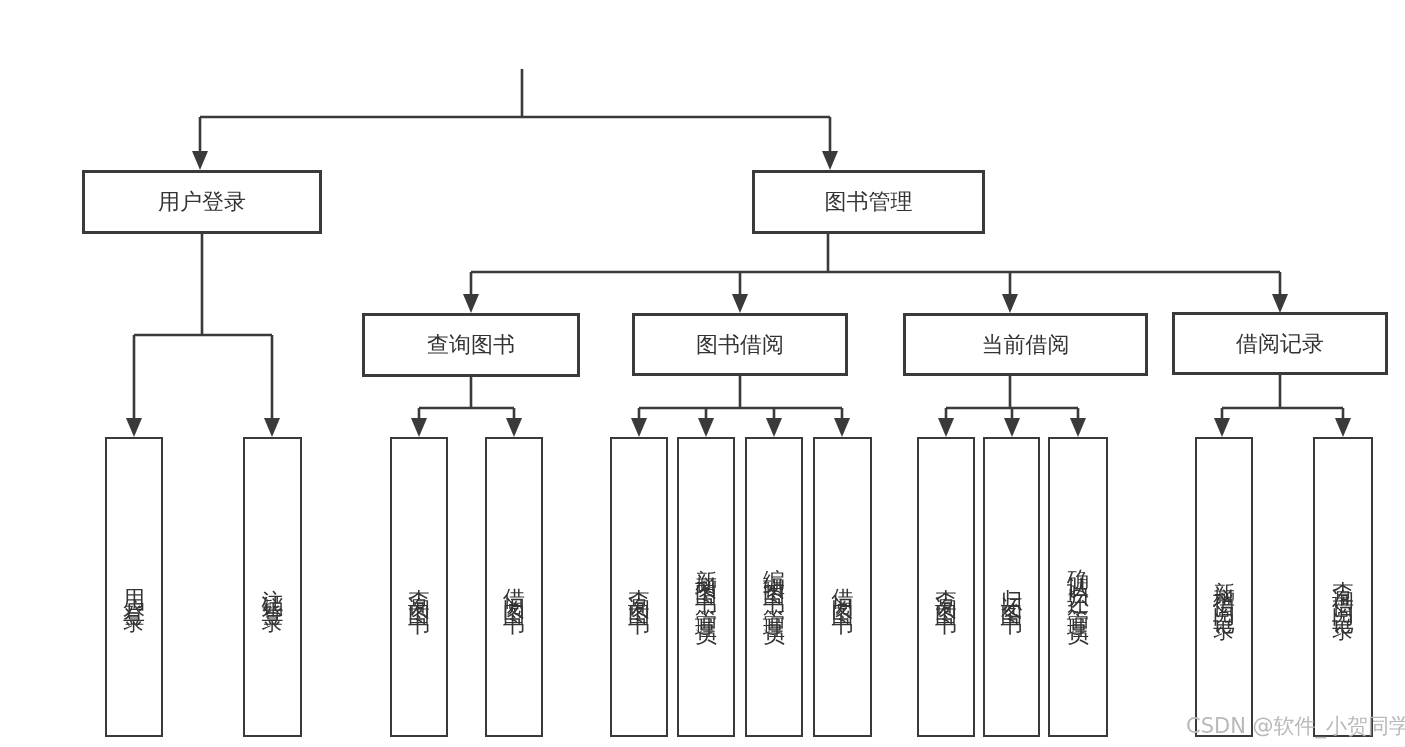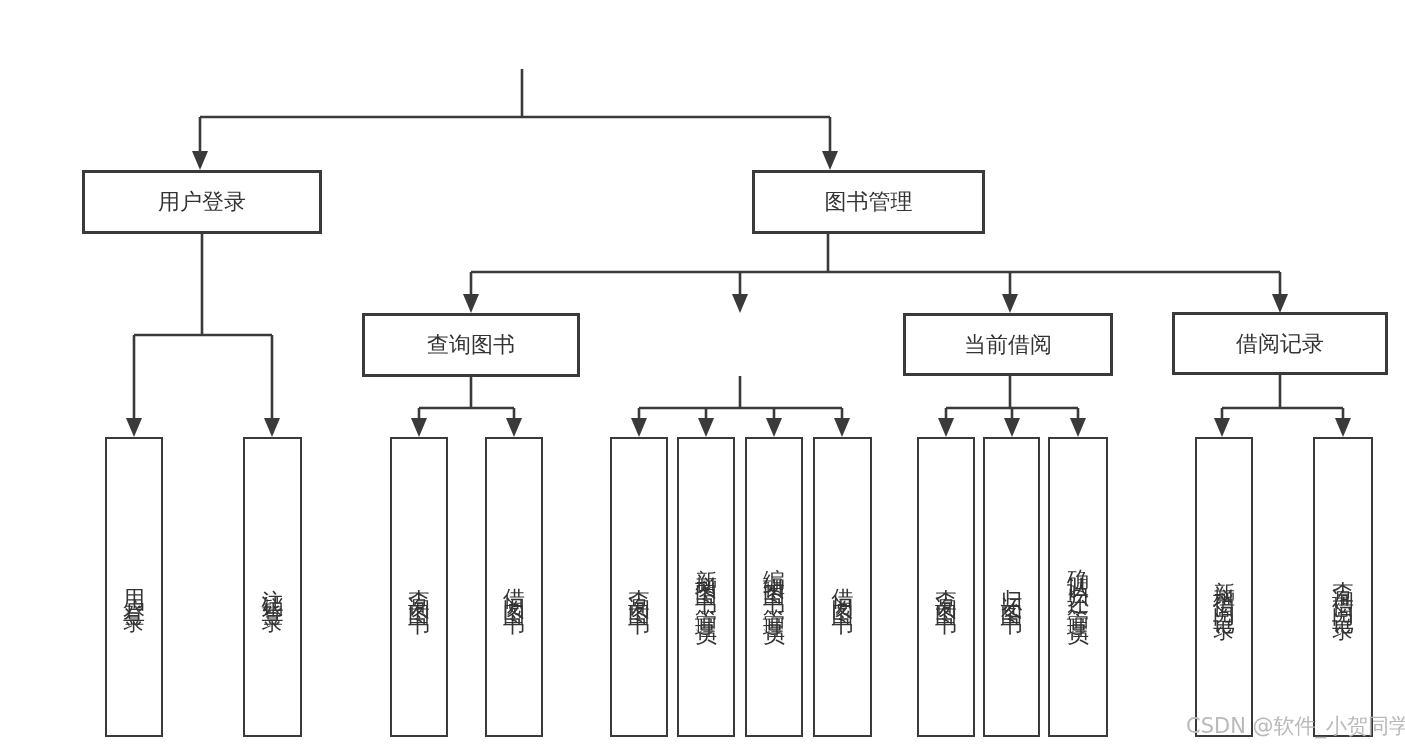--- a/index.html
+++ b/index.html
@@ -70,21 +70,24 @@
   <div class="node h" style="left:82px;top:170px;width:240px;height:64px">
     <span>用户登录</span>
   </div>
   <div class="node h" style="left:752px;top:170px;width:233px;height:64px">
     <span>图书管理</span>
   </div>
 
   <div class="node h" style="left:362px;top:313px;width:218px;height:64px">
     <span>查询图书</span>
   </div>
-  <div class="node h" style="left:903px;top:313px;width:210px;height:63px">
+  <div class="node h" style="left:632px;top:313px;width:216px;height:63px">
+    <span>图书借阅</span>
+  </div>
+  <div class="node h" style="left:903px;top:313px;width:245px;height:63px">
     <span>当前借阅</span>
   </div>
   <div class="node h" style="left:1172px;top:312px;width:216px;height:63px">
     <span>借阅记录</span>
   </div>
 
   <div class="node v" style="left:105px;top:437px;width:58px;height:300px">
     <span>用户登录</span>
   </div>
   <div class="node v" style="left:243px;top:437px;width:59px;height:300px">

